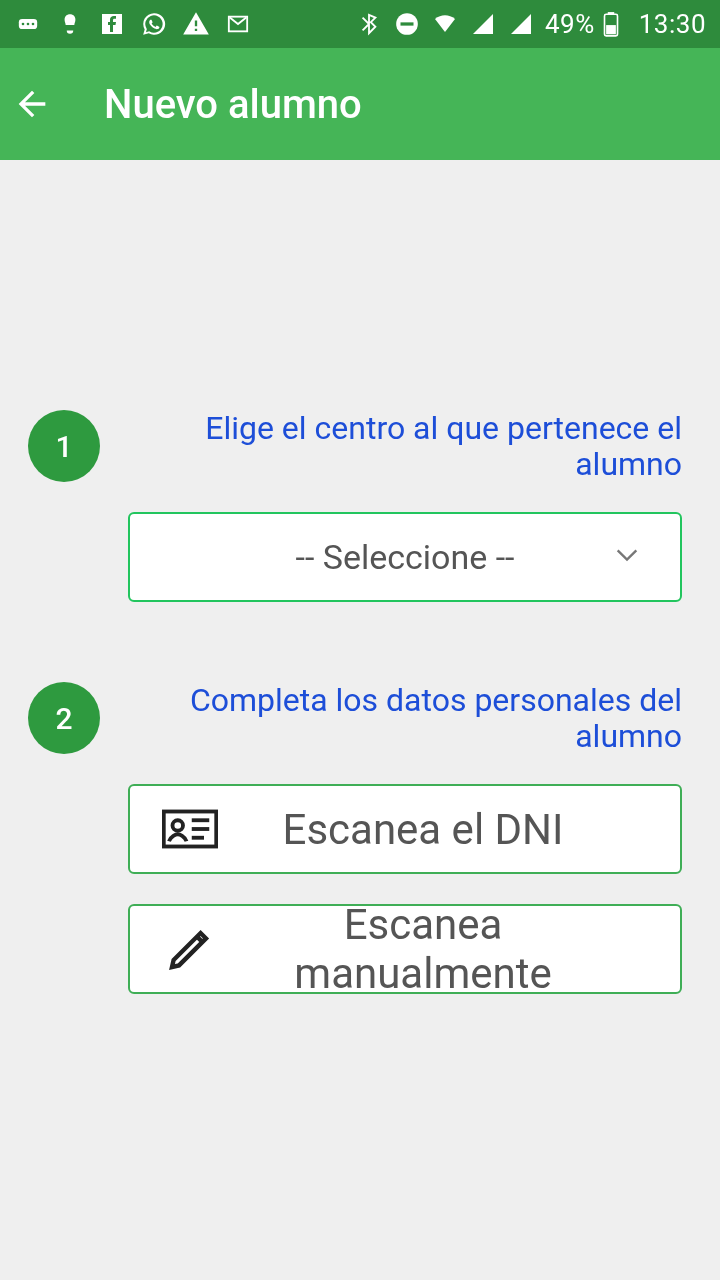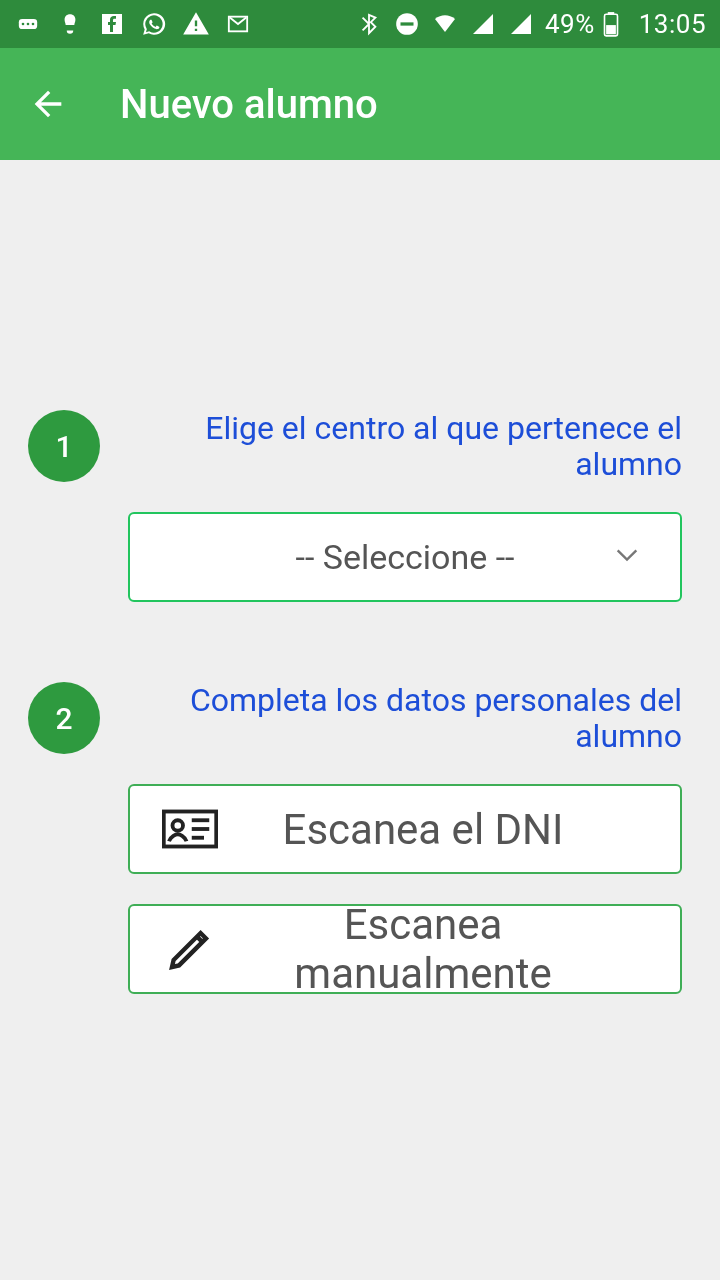--- a/index.html
+++ b/index.html
@@ -6,21 +6,21 @@
   html, body { width: 720px; height: 1280px; font-family: Roboto, -apple-system, Helvetica, Arial, sans-serif; background:#efefef; overflow:hidden; }
   
   .statusbar { background:#2e8b3c; height:48px; display:flex; align-items:center; justify-content:space-between; padding:0 14px; color:#ffffff; }
   .sb-left, .sb-right { display:flex; align-items:center; gap:14px; }
   .sb-right { gap:10px; }
   .sb-ico { width:28px; height:28px; display:flex; align-items:center; justify-content:center; }
   .sb-ico svg { fill:#ffffff; }
   .sb-txt { font-size:26px; font-weight:400; letter-spacing:0.5px; }
   .battery-wrap { display:flex; align-items:center; gap:8px; }
   
-  .appbar { background:#45b557; height:112px; display:flex; align-items:center; padding:0 24px; gap:48px; }
+  .appbar { background:#45b557; height:112px; display:flex; align-items:center; padding:0 8px; gap:48px; }
   .appbar .back { width:48px; height:48px; display:flex; align-items:center; justify-content:center; cursor:pointer; }
   .appbar .back svg { fill:#ffffff; }
   .appbar .title { color:#ffffff; font-size:40px; font-weight:500; }
   
   .content { padding: 0 28px; }
   .spacer-top { height:250px; }
   .step-row { display:flex; align-items:center; gap:28px; margin-bottom:30px; }
   .step-badge { flex:0 0 72px; width:72px; height:72px; border-radius:50%; background:#2e9a3f; color:#ffffff; display:flex; align-items:center; justify-content:center; font-size:30px; font-weight:500; }
   .step-text { flex:1; color:#1d4ed8; font-size:32px; line-height:36px; text-align:right; padding-right:10px; }
   .control-col { padding-left:100px; padding-right:10px; }
@@ -102,21 +102,21 @@
         </svg>
     </span>
     <span class="battery-wrap">
       <span class="sb-txt">49%</span>
       <svg viewBox="0 0 14 24" width="16" height="26">
           <rect x="1" y="3" width="12" height="20" rx="1.5" fill="none" stroke="#fff" stroke-width="1.5"></rect>
           <rect x="4" y="1" width="6" height="2.5" fill="#fff"></rect>
           <rect x="2.5" y="13" width="9" height="8.5" fill="#fff"></rect>
         </svg>
     </span>
-    <span class="sb-txt" style="margin-left:10px;">13:05</span>
+    <span class="sb-txt" style="margin-left:10px;">13:30</span>
   </div>
 </div>
 
 <div class="appbar">
   <div class="back">
     <svg viewBox="0 0 24 24" width="40" height="40">
         <path d="M20 11H7.8l5.6-5.6L12 4l-8 8 8 8 1.4-1.4L7.8 13H20v-2z"></path>
       </svg>
   </div>
   <div class="title">Nuevo alumno</div>

